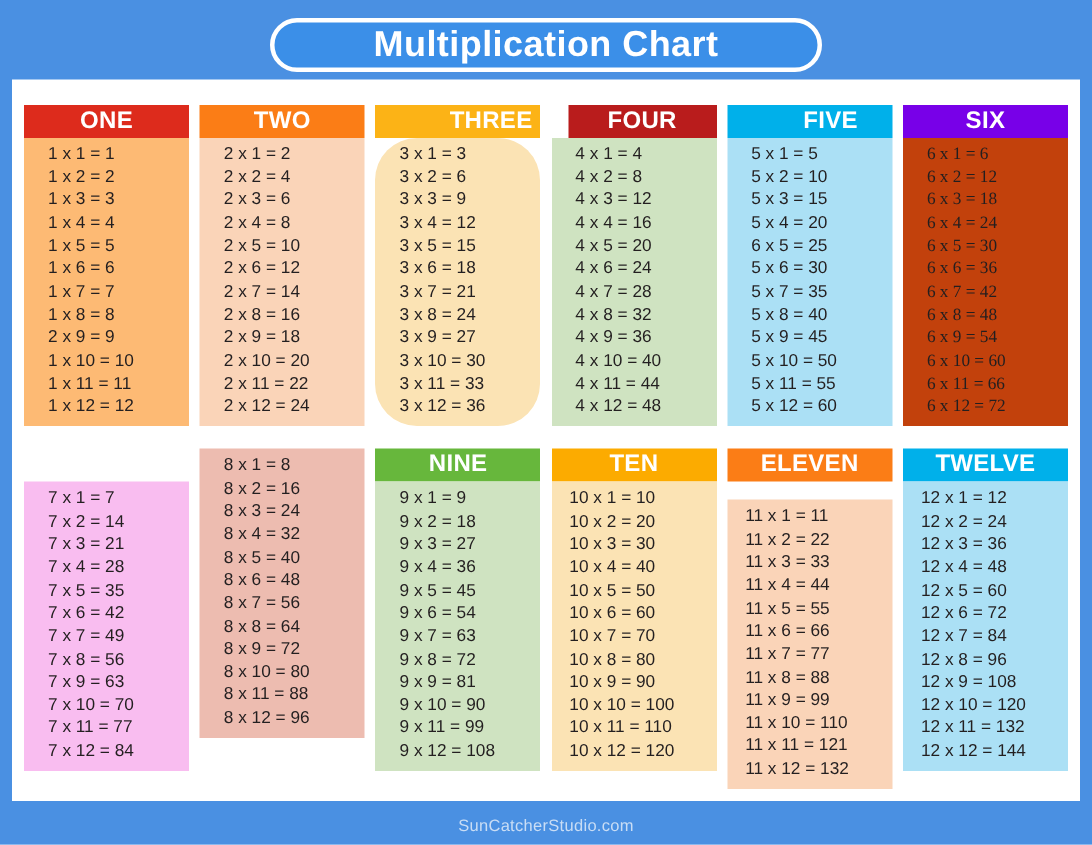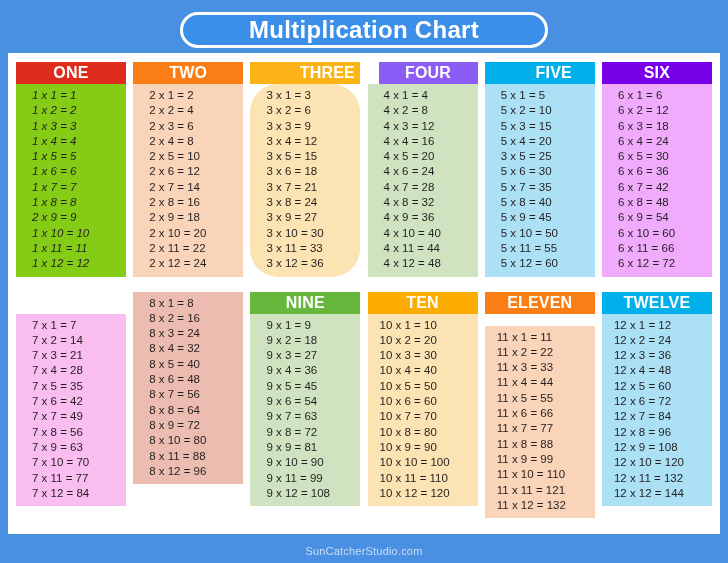--- a/index.html
+++ b/index.html
@@ -49,21 +49,21 @@
     position: absolute;
     left: 8px;
     top: 53px;
     width: 712px;
     height: 481px;
     background: #ffffff;
     box-sizing: border-box;
     padding: 9px 8px 8px 8px;
     display: flex;
     flex-direction: column;
-    justify-content: flex-start;
+    justify-content: flex-end;
   }
 
   .chart-row {
     display: flex;
     flex-direction: row;
     justify-content: space-between;
     align-items: flex-start;
     width: 100%;
   }
   .chart-row.row-top { margin-bottom: 15px; }
@@ -128,21 +128,21 @@
 <div id="page">
 
   <div id="title-bar">
     <span id="title-text">Multiplication Chart</span>
   </div>
 
   <div id="card">
     <div class="chart-row row-top" id="row-top">
         <div class="table-col">
           <div class="col-header" style="background: rgb(221, 43, 28);">ONE</div>
-          <div class="col-body" style="background: #84cc16; font-style: italic;">
+          <div class="col-body" style="background: #fdba74;">
             <div class="fact-line">1 x 1 = 1</div>
             <div class="fact-line">1 x 2 = 2</div>
             <div class="fact-line">1 x 3 = 3</div>
             <div class="fact-line">1 x 4 = 4</div>
             <div class="fact-line">1 x 5 = 5</div>
             <div class="fact-line">1 x 6 = 6</div>
             <div class="fact-line">1 x 7 = 7</div>
             <div class="fact-line">1 x 8 = 8</div>
             <div class="fact-line">2 x 9 = 9</div>
             <div class="fact-line">1 x 10 = 10</div>
@@ -178,21 +178,21 @@
             <div class="fact-line">3 x 6 = 18</div>
             <div class="fact-line">3 x 7 = 21</div>
             <div class="fact-line">3 x 8 = 24</div>
             <div class="fact-line">3 x 9 = 27</div>
             <div class="fact-line">3 x 10 = 30</div>
             <div class="fact-line">3 x 11 = 33</div>
             <div class="fact-line">3 x 12 = 36</div>
           </div>
         </div>
         <div class="table-col">
-          <div class="col-header" style="background: #8b5cf6; margin-left: 11px;">FOUR</div>
+          <div class="col-header" style="background: #b91c1c; margin-left: 11px;">FOUR</div>
           <div class="col-body" style="background: rgb(207, 227, 193);">
             <div class="fact-line">4 x 1 = 4</div>
             <div class="fact-line">4 x 2 = 8</div>
             <div class="fact-line">4 x 3 = 12</div>
             <div class="fact-line">4 x 4 = 16</div>
             <div class="fact-line">4 x 5 = 20</div>
             <div class="fact-line">4 x 6 = 24</div>
             <div class="fact-line">4 x 7 = 28</div>
             <div class="fact-line">4 x 8 = 32</div>
             <div class="fact-line">4 x 9 = 36</div>
@@ -201,33 +201,33 @@
             <div class="fact-line">4 x 12 = 48</div>
           </div>
         </div>
         <div class="table-col">
           <div class="col-header" style="background: rgb(0, 176, 234); padding-left: 28px;">FIVE</div>
           <div class="col-body" style="background: rgb(171, 224, 245);">
             <div class="fact-line">5 x 1 = 5</div>
             <div class="fact-line">5 x 2 = 10</div>
             <div class="fact-line">5 x 3 = 15</div>
             <div class="fact-line">5 x 4 = 20</div>
-            <div class="fact-line">3 x 5 = 25</div>
+            <div class="fact-line">6 x 5 = 25</div>
             <div class="fact-line">5 x 6 = 30</div>
             <div class="fact-line">5 x 7 = 35</div>
             <div class="fact-line">5 x 8 = 40</div>
             <div class="fact-line">5 x 9 = 45</div>
             <div class="fact-line">5 x 10 = 50</div>
             <div class="fact-line">5 x 11 = 55</div>
             <div class="fact-line">5 x 12 = 60</div>
           </div>
         </div>
         <div class="table-col">
           <div class="col-header" style="background: rgb(120, 0, 232);">SIX</div>
-          <div class="col-body" style="background: #f0abfc;">
+          <div class="col-body" style="background: #c2410c; font-family: Liberation Serif, serif;">
             <div class="fact-line">6 x 1 = 6</div>
             <div class="fact-line">6 x 2 = 12</div>
             <div class="fact-line">6 x 3 = 18</div>
             <div class="fact-line">6 x 4 = 24</div>
             <div class="fact-line">6 x 5 = 30</div>
             <div class="fact-line">6 x 6 = 36</div>
             <div class="fact-line">6 x 7 = 42</div>
             <div class="fact-line">6 x 8 = 48</div>
             <div class="fact-line">6 x 9 = 54</div>
             <div class="fact-line">6 x 10 = 60</div>

